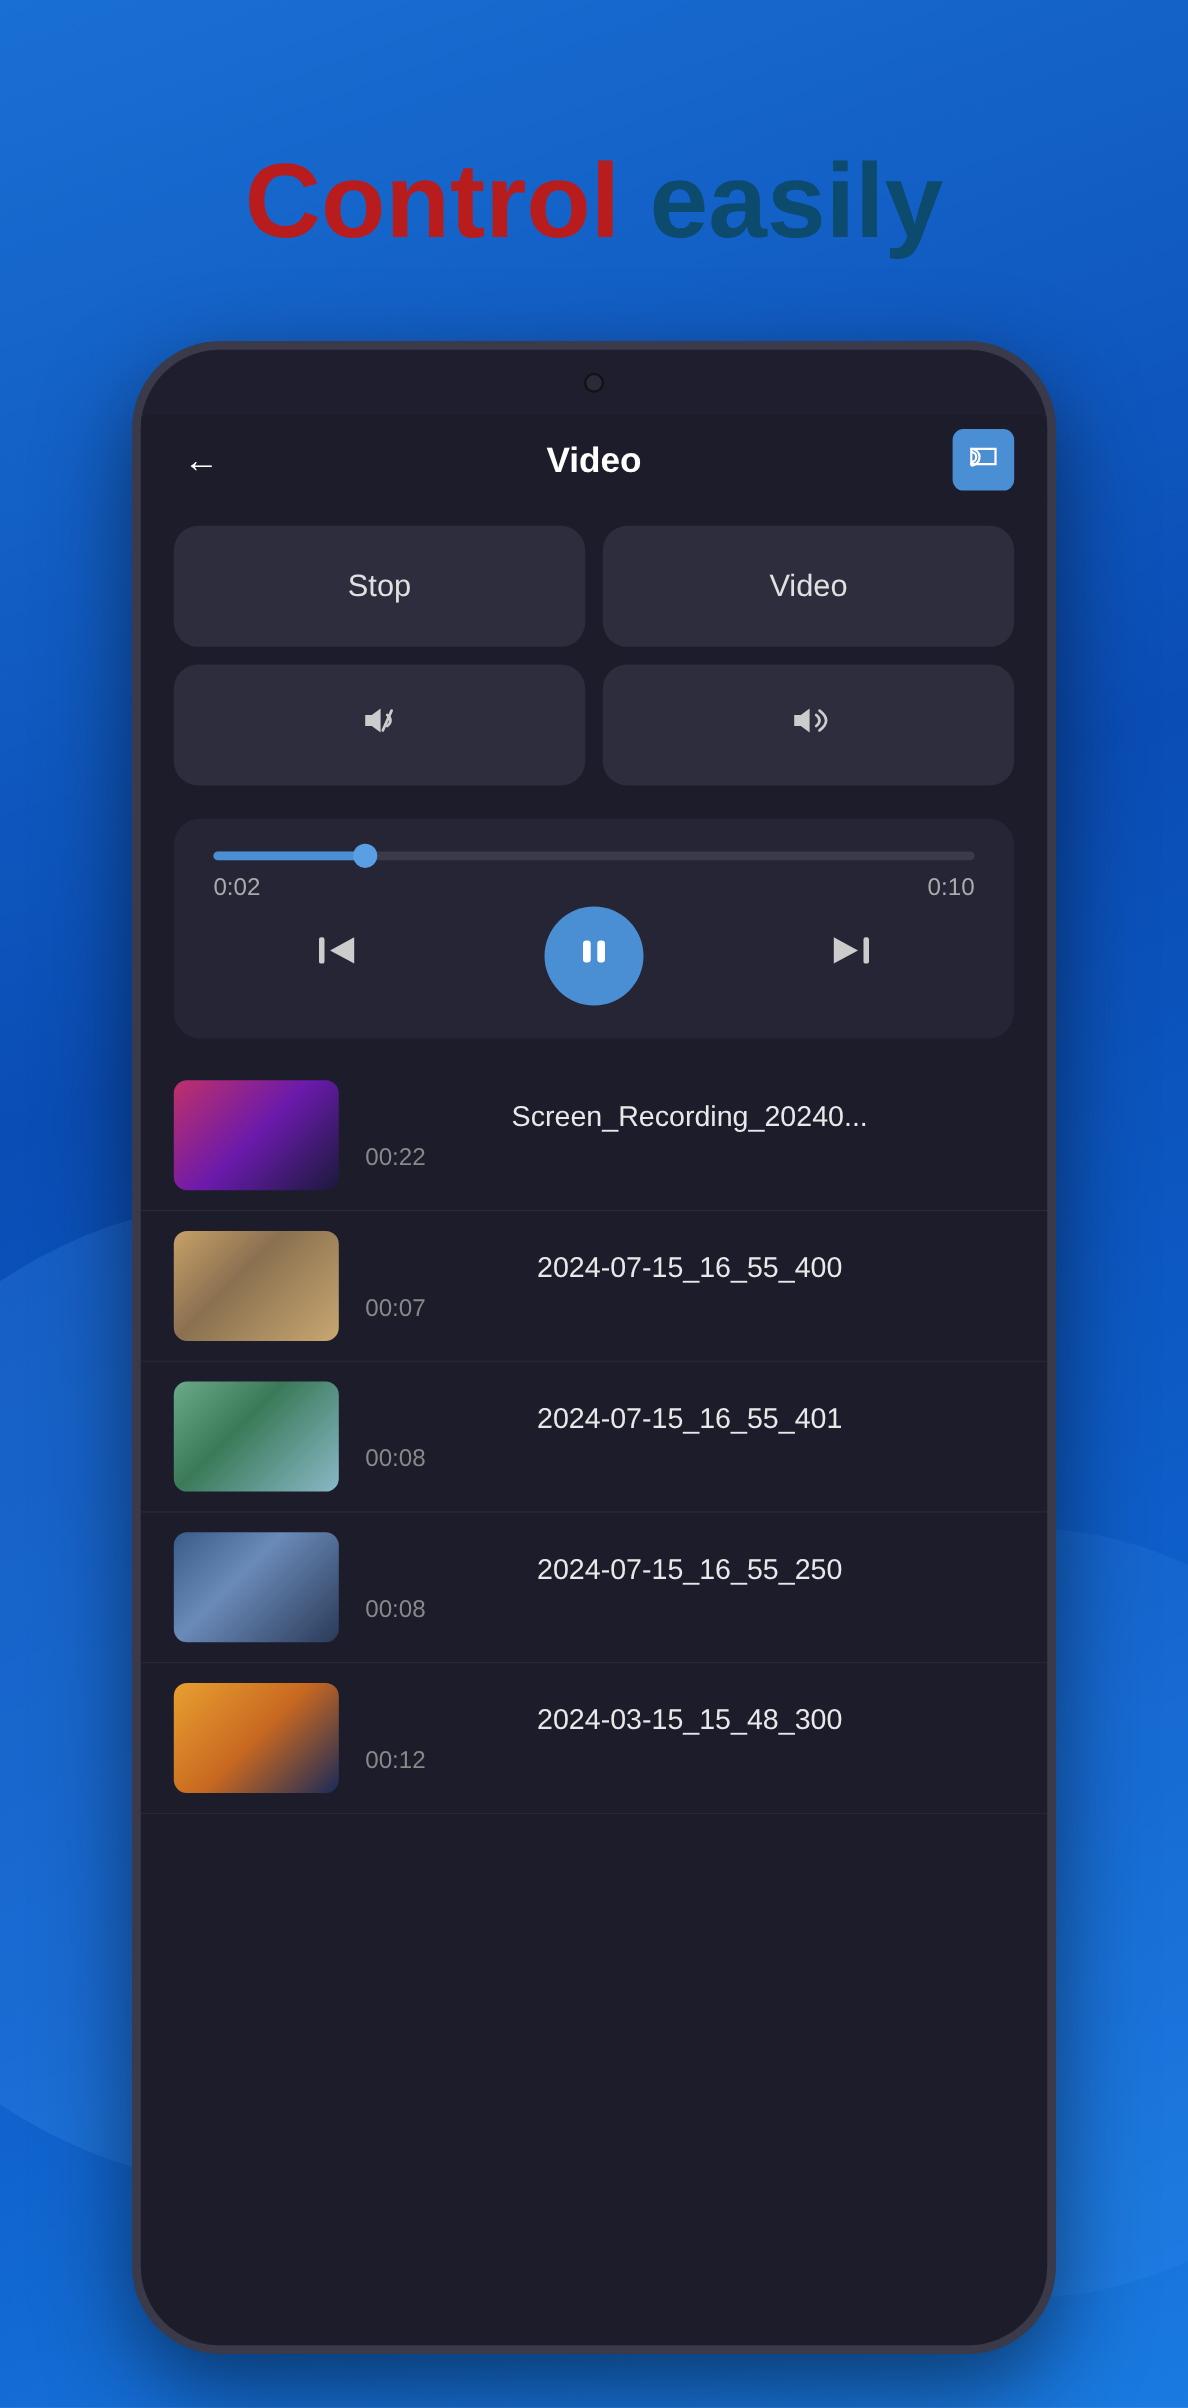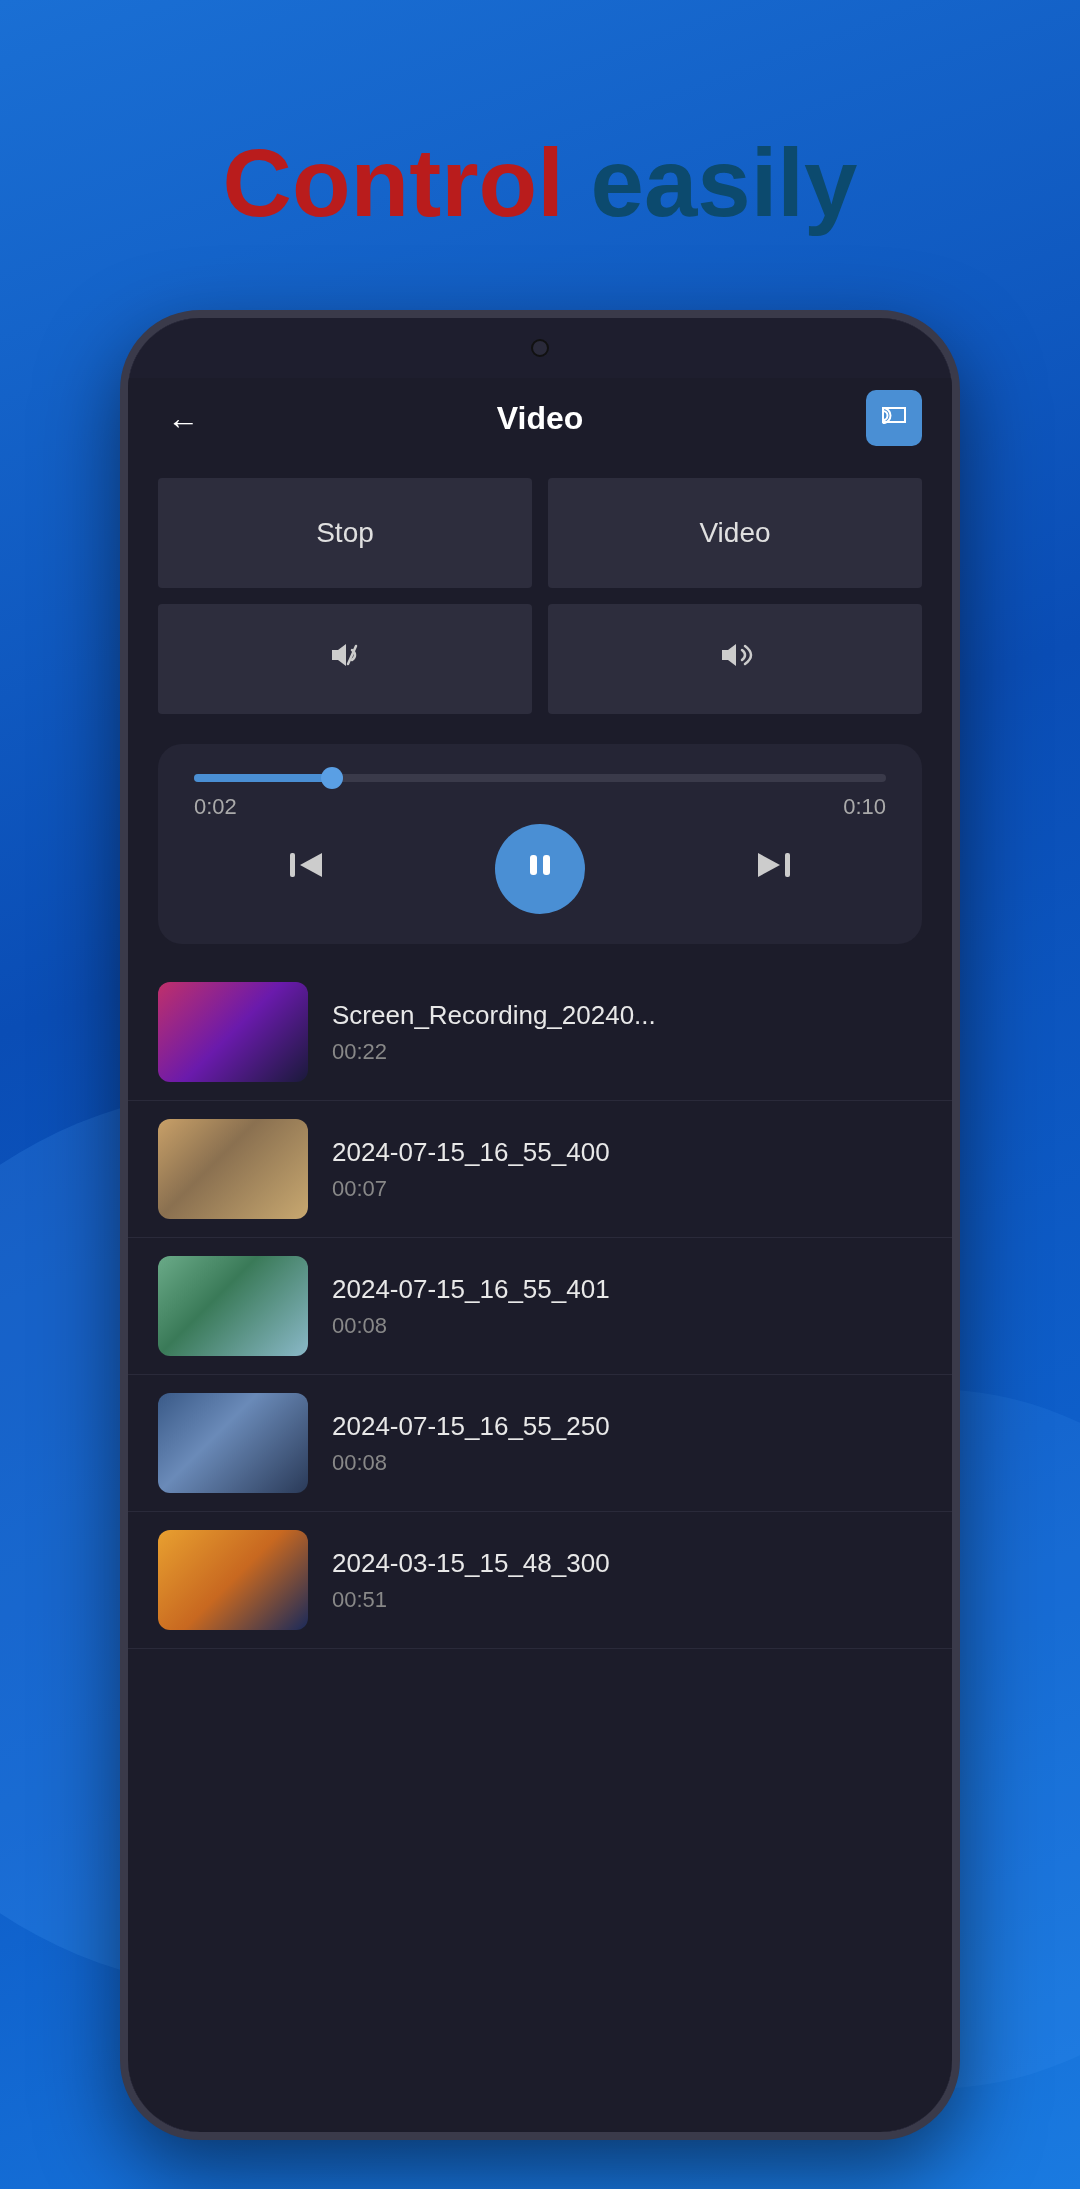--- a/index.html
+++ b/index.html
@@ -121,21 +121,21 @@
 
     
     .controls-grid {
       display: grid;
       grid-template-columns: 1fr 1fr;
       gap: 16px;
       padding: 20px 30px;
     }
     .ctrl-btn {
       background: #2d2d3d;
-      border-radius: 4px;
+      border-radius: 22px;
       height: 110px;
       display: flex;
       align-items: center;
       justify-content: center;
       cursor: pointer;
     }
     .ctrl-btn-label {
       color: #e0e0e0;
       font-size: 28px;
       font-weight: 500;
@@ -242,20 +242,21 @@
       flex: 1;
     }
     .video-name {
       color: #e8e8e8;
       font-size: 26px;
       font-weight: 500;
       margin-bottom: 8px;
       white-space: nowrap;
       overflow: hidden;
       text-overflow: ellipsis;
+      text-align: center;
     }
     .video-duration {
       color: #888;
       font-size: 22px;
     }
   </style>
 </head>
 <body>
 
 <div class="bg-wave bg-wave-1"></div>
@@ -384,19 +385,19 @@
           <div class="video-thumb thumb-4"></div>
           <div class="video-info">
             <div class="video-name">2024-07-15_16_55_250</div>
             <div class="video-duration">00:08</div>
           </div>
         </div>
         <div class="video-item">
           <div class="video-thumb thumb-5"></div>
           <div class="video-info">
             <div class="video-name">2024-03-15_15_48_300</div>
-            <div class="video-duration">00:51</div>
+            <div class="video-duration">00:12</div>
           </div>
         </div>
       </div>
 
   </div>
 </div>
 
 </body></html>

